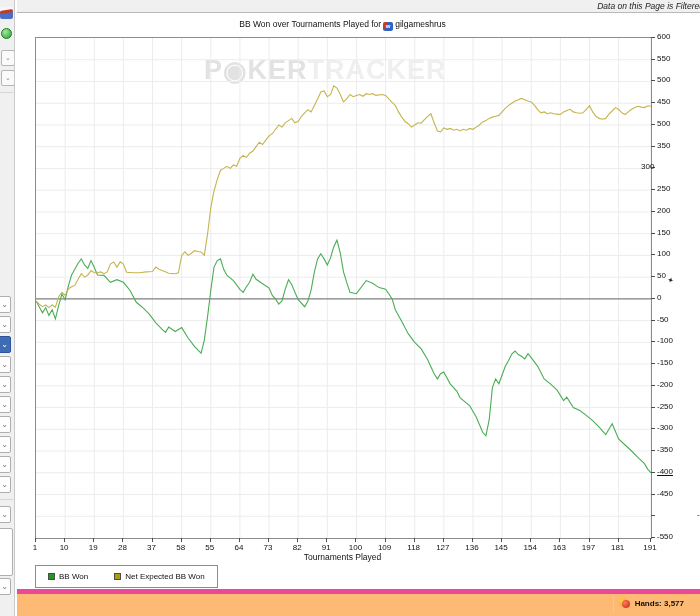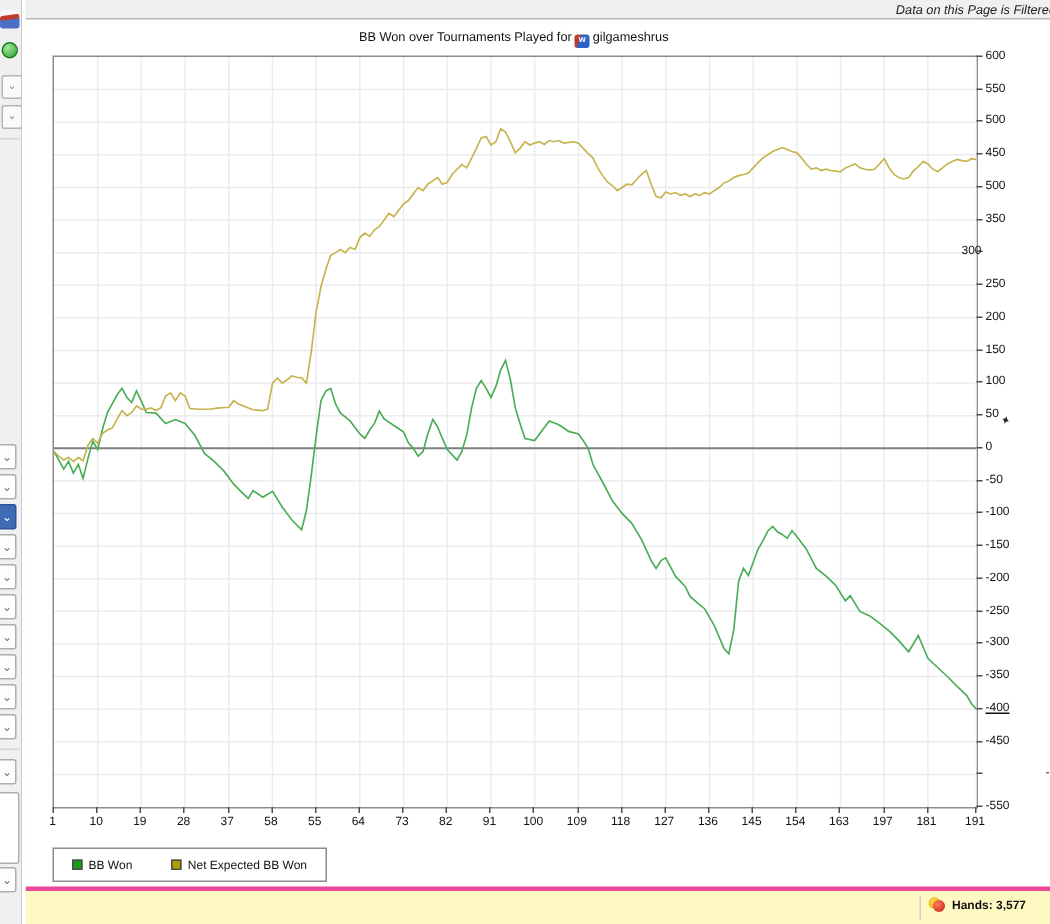--- a/index.html
+++ b/index.html
@@ -42,21 +42,21 @@
   
   .tooltip{position:absolute;left:505px;top:437px;width:138px;height:94px;background:#fcfcfc;border:1px solid #c2c2c2;box-sizing:border-box;padding:5px 8px;z-index:3;}
   .tooltip div{font-size:8px;color:#9a9a9a;line-height:12px;white-space:nowrap;}
 
   
   .legend{position:absolute;left:35px;top:565px;border:1px solid #8c8c8c;background:#fff;display:inline-flex;gap:26px;padding:6px 12px;align-items:center;}
   .legend-item{display:flex;align-items:center;gap:4px;font-size:8px;color:#111;white-space:nowrap;}
   .legend-swatch{width:7px;height:7px;display:inline-block;border:1px solid #4c4c4c;box-sizing:border-box;}
 
   
-  .status-bar{position:absolute;left:17px;right:0;bottom:0;height:22px;background:#fef9c3;border-top:3px solid #ec4899;}
+  .status-bar{position:absolute;left:17px;right:0;bottom:0;height:22px;background:#fdba74;border-top:5px solid #ec4899;}
   .status-sep{position:absolute;left:596px;top:3px;bottom:3px;width:1px;background:#d0d0d0;}
   .status-right{position:absolute;right:16px;top:4px;display:flex;align-items:center;gap:4px;}
   .chips-icon{position:relative;width:12px;height:10px;}
   .chips-icon .c1{position:absolute;left:0;top:0;width:8px;height:8px;border-radius:50%;background:radial-gradient(circle at 35% 35%,#ffd54d,#e0a400);}
   .chips-icon .c2{position:absolute;left:3px;top:2px;width:8px;height:8px;border-radius:50%;background:radial-gradient(circle at 35% 35%,#ff7a5e,#c42410);}
   .hands-text{font-size:8px;font-weight:bold;color:#111;white-space:nowrap;}
 
   .cursor-artifact{position:absolute;left:667px;top:276px;font-size:8px;color:#2a2a2a;transform:rotate(18deg);z-index:4;}
 </style>
 </head>
@@ -92,20 +92,21 @@
     <span class="filter-note">Data on this Page is Filtered</span>
   </div>
 
   <div class="panel"></div>
 
   <div class="chart-title">
     <span>BB Won over Tournaments Played for</span><span class="site-icon">w</span><span>gilgameshrus</span>
   </div>
 
   <div class="plot-wrap">
+    <div class="watermark"><span>P</span><span class="chip">◉</span><span>KER</span><span class="wm-light">TRACKER</span></div>
     <svg id="plot-svg" width="615" height="500" viewBox="0 0 615 500">
         <line x1="29.13157894736842" y1="0" x2="29.13157894736842" y2="500" stroke="#ececec" stroke-width="1"></line>
         <line x1="58.26315789473684" y1="0" x2="58.26315789473684" y2="500" stroke="#ececec" stroke-width="1"></line>
         <line x1="87.39473684210526" y1="0" x2="87.39473684210526" y2="500" stroke="#ececec" stroke-width="1"></line>
         <line x1="116.52631578947368" y1="0" x2="116.52631578947368" y2="500" stroke="#ececec" stroke-width="1"></line>
         <line x1="145.6578947368421" y1="0" x2="145.6578947368421" y2="500" stroke="#ececec" stroke-width="1"></line>
         <line x1="174.78947368421052" y1="0" x2="174.78947368421052" y2="500" stroke="#ececec" stroke-width="1"></line>
         <line x1="203.92105263157893" y1="0" x2="203.92105263157893" y2="500" stroke="#ececec" stroke-width="1"></line>
         <line x1="233.05263157894737" y1="0" x2="233.05263157894737" y2="500" stroke="#ececec" stroke-width="1"></line>
         <line x1="262.1842105263158" y1="0" x2="262.1842105263158" y2="500" stroke="#ececec" stroke-width="1"></line>
@@ -237,20 +238,21 @@
       <div class="xlab" style="left: 515.237px; top: 543px;">154</div>
       <div class="xtick" style="left: 559.368px; top: 538px;"></div>
       <div class="xlab" style="left: 544.368px; top: 543px;">163</div>
       <div class="xtick" style="left: 588.5px; top: 538px;"></div>
       <div class="xlab" style="left: 573.5px; top: 543px;">197</div>
       <div class="xtick" style="left: 617.632px; top: 538px;"></div>
       <div class="xlab" style="left: 602.632px; top: 543px;">181</div>
       <div class="xtick" style="left: 650px; top: 538px;"></div>
       <div class="xlab" style="left: 635px; top: 543px;">191</div>
     </div>
+  <div class="xaxis-title">Tournaments Played</div>
 
 
   <div class="legend" id="legend">
       <span class="legend-item">
         <span class="legend-swatch" style="background: rgb(27, 154, 27);"></span>
         <span>BB Won</span>
       </span>
       <span class="legend-item">
         <span class="legend-swatch" style="background: rgb(171, 158, 8);"></span>
         <span>Net Expected BB Won</span>

